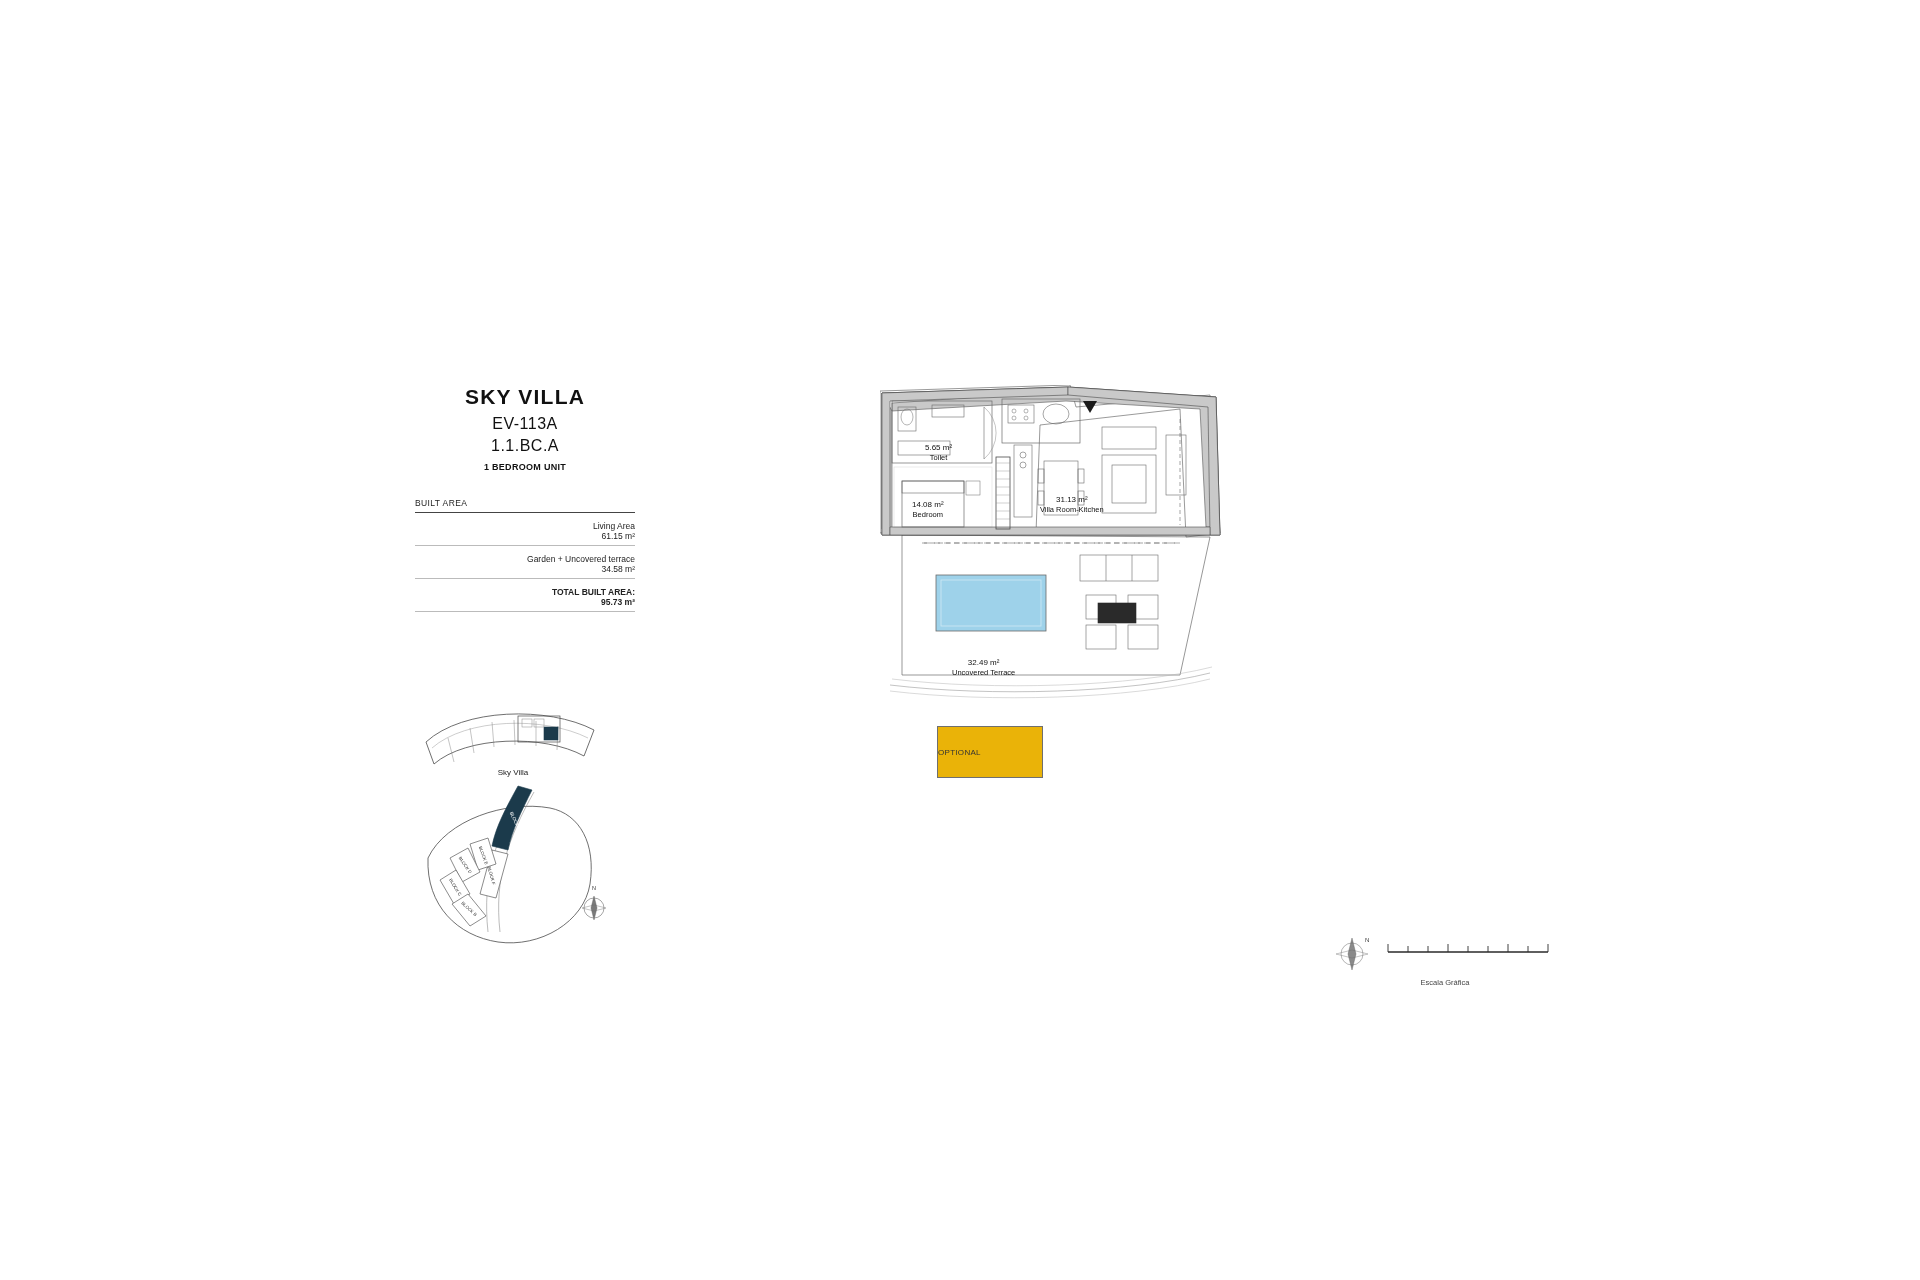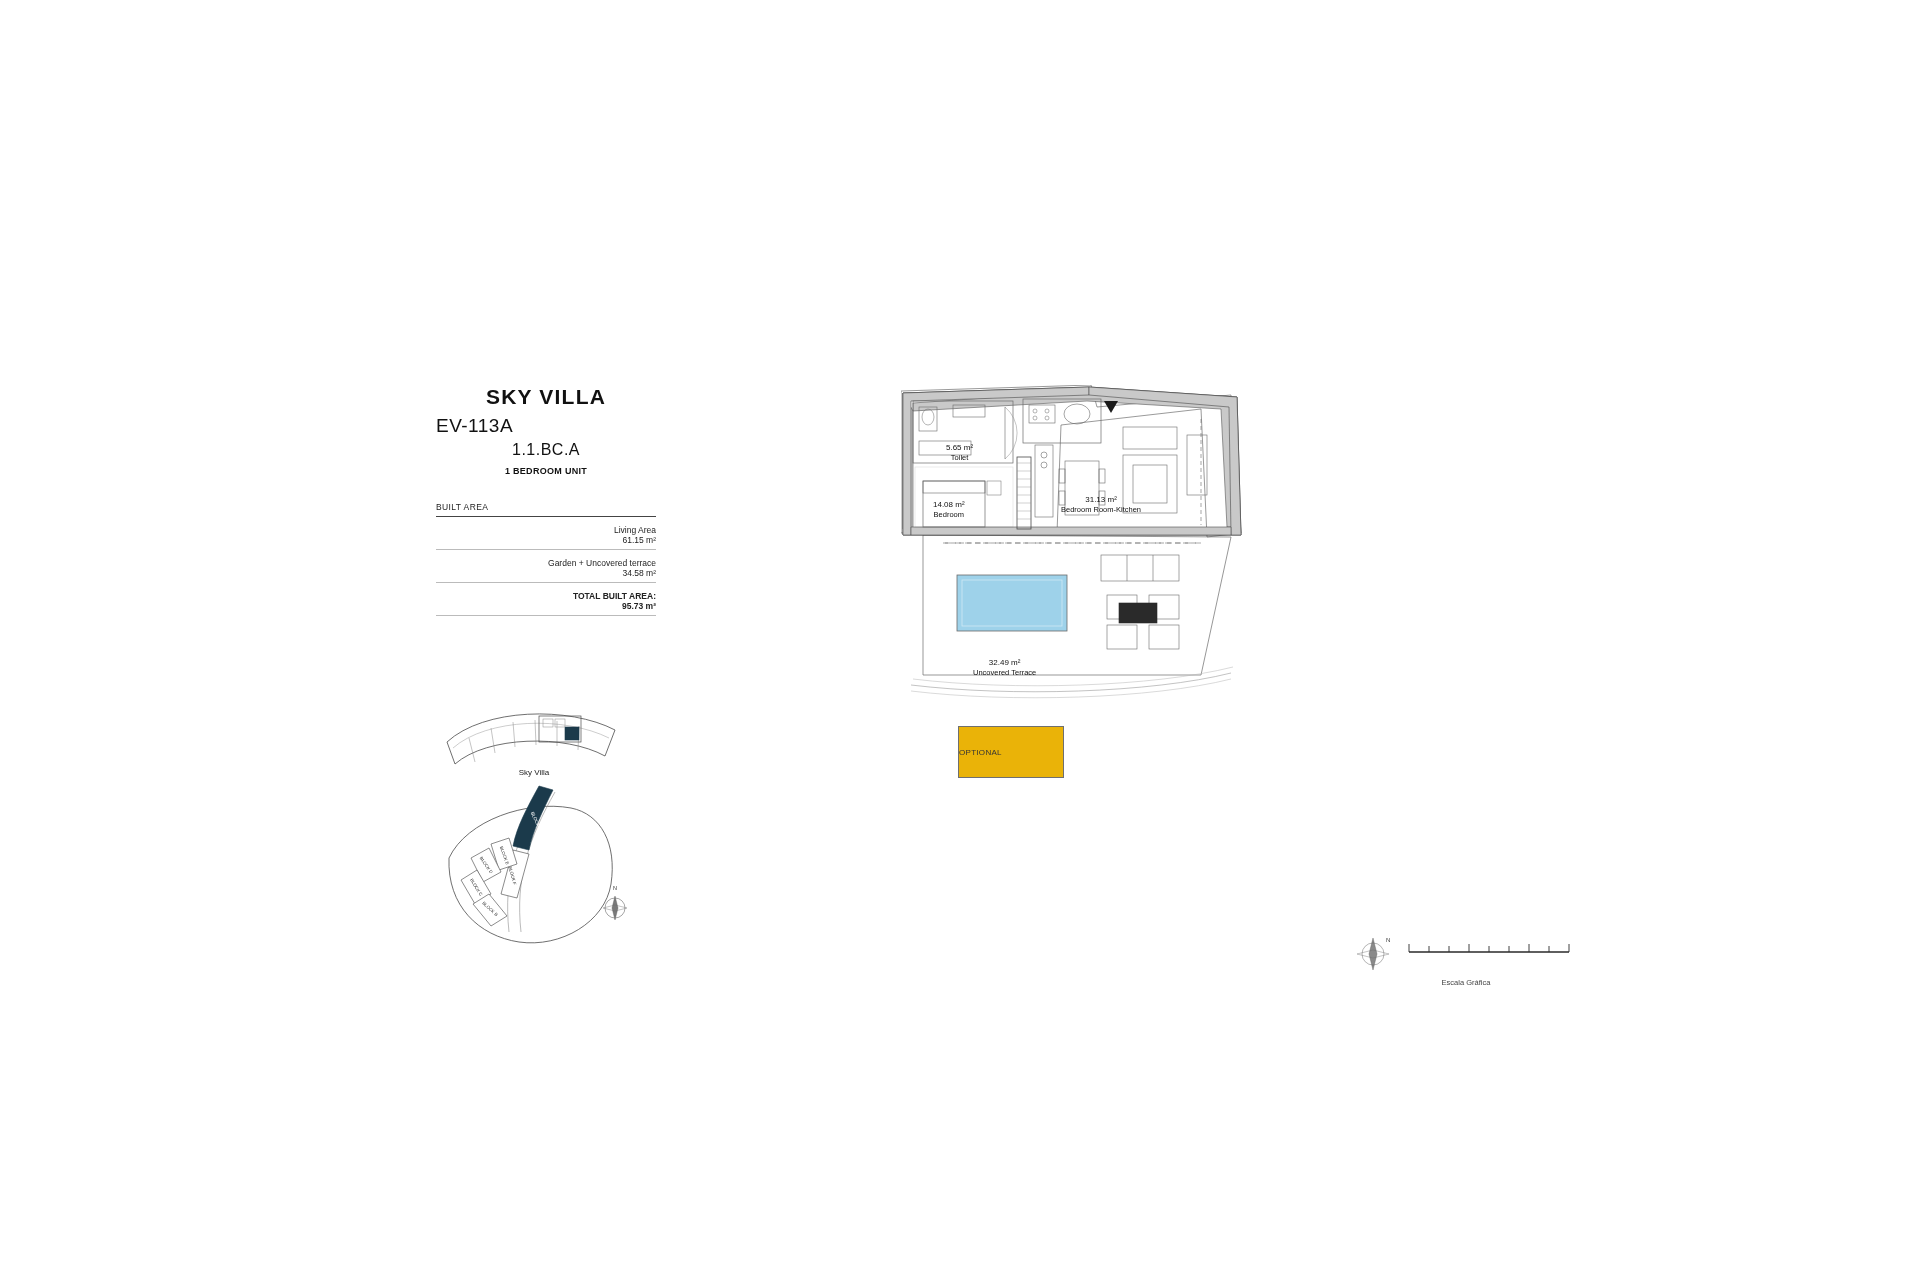--- a/index.html
+++ b/index.html
@@ -14,41 +14,40 @@
     color: #1a1a1a;
     position: relative;
     overflow: hidden;
   }
 
   .page {
     position: absolute;
     left: 0; top: 0;
     width: 1596px;
     height: 1280px;
-    margin-left: 21px;
   }
 
   
   .info-panel {
     position: absolute;
     left: 415px;
     top: 385px;
     width: 220px;
   }
   .title {
     font-size: 21px;
     font-weight: bold;
     letter-spacing: 1.2px;
     text-align: center;
     margin: 0;
     color: #111;
   }
   .subtitle {
-    font-size: 19px;
-    text-align: left;
+    font-size: 16px;
+    text-align: center;
     margin: 6px 0 0 0;
     letter-spacing: 0.5px;
     color: #111;
   }
   .code {
     font-size: 16px;
     text-align: center;
     margin: 4px 0 0 0;
     letter-spacing: 0.5px;
     color: #111;
@@ -374,21 +373,21 @@
   <div class="room-label" style="left:925px; top:443px;">
     <span class="area">5.65 m²</span>
     <span class="name">Toilet</span>
   </div>
   <div class="room-label" style="left:912px; top:500px;">
     <span class="area">14.08 m²</span>
     <span class="name">Bedroom</span>
   </div>
   <div class="room-label" style="left:1040px; top:495px;">
     <span class="area">31.13 m²</span>
-    <span class="name">Bedroom Room-Kitchen</span>
+    <span class="name">Villa Room-Kitchen</span>
   </div>
   <div class="room-label" style="left:952px; top:658px;">
     <span class="area">32.49 m²</span>
     <span class="name">Uncovered Terrace</span>
   </div>
 
   <div class="optional-box">
     <span>OPTIONAL</span>
   </div>
 

